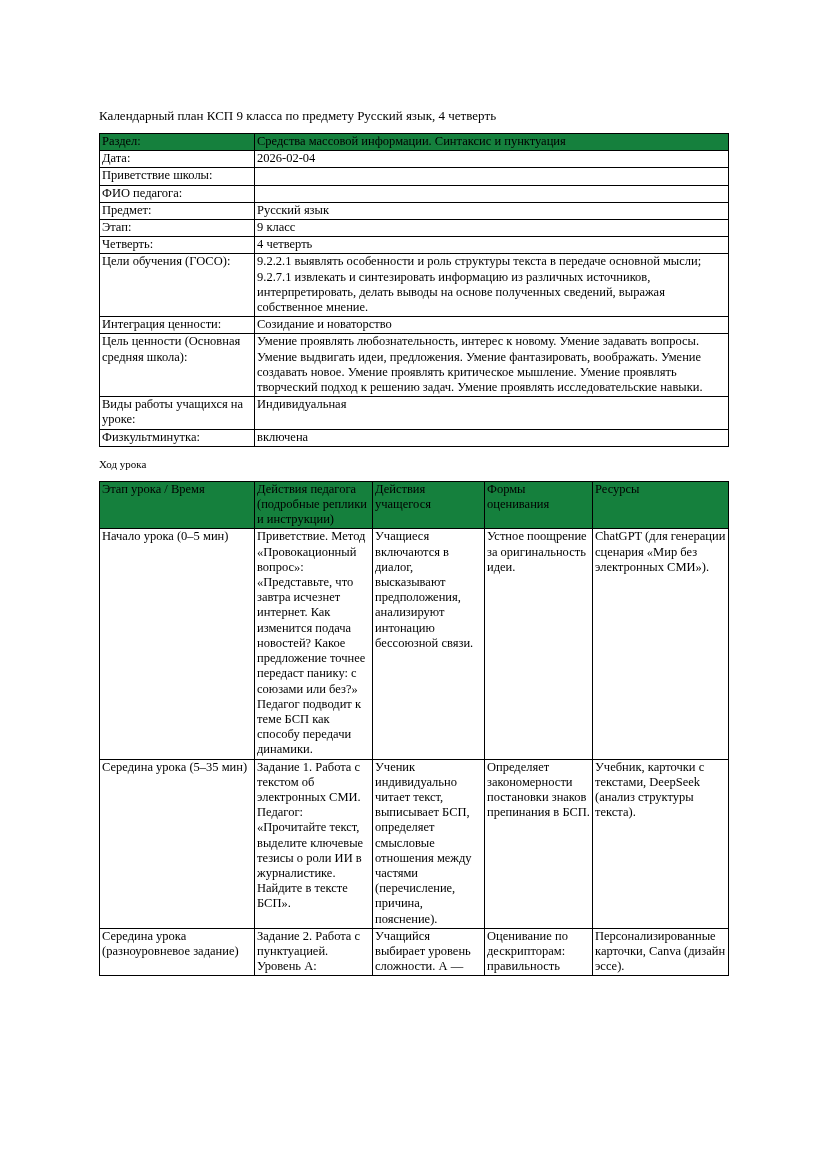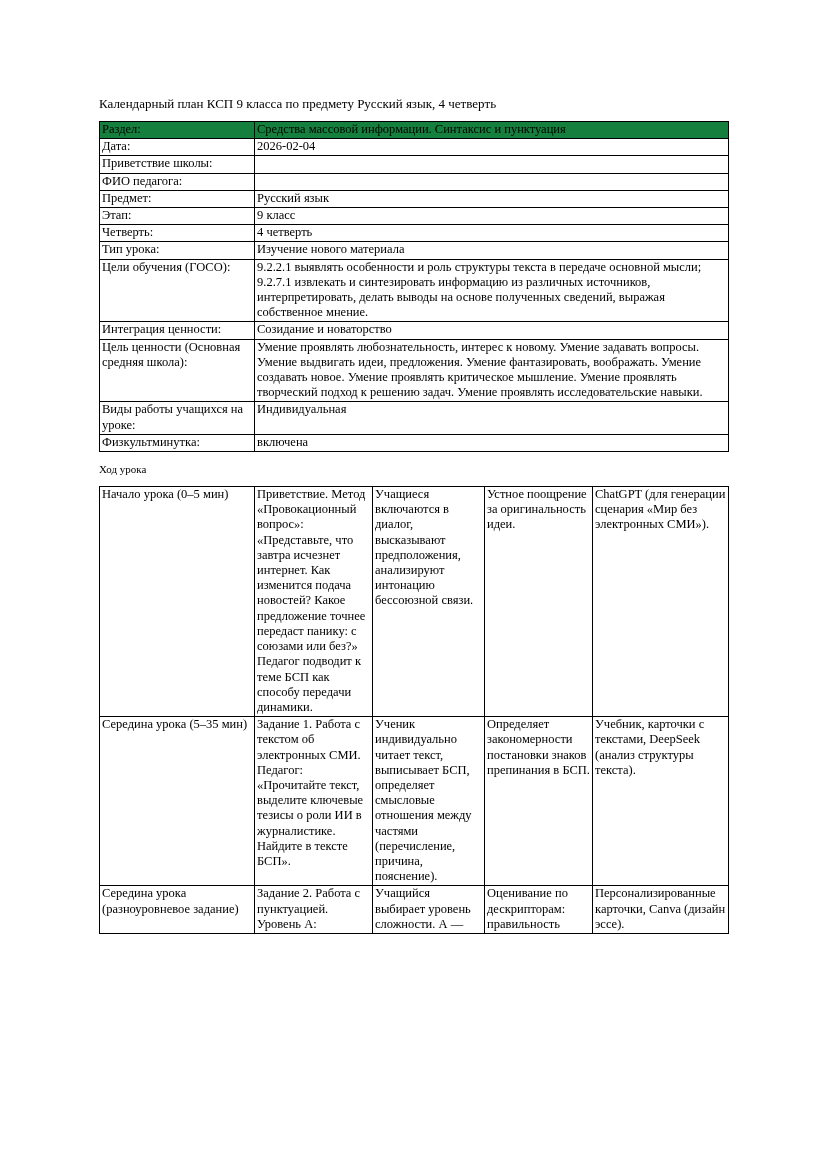--- a/index.html
+++ b/index.html
@@ -11,21 +11,21 @@
     width: 827px;
     height: 1170px;
     position: relative;
     font-family: "Liberation Serif", "DejaVu Serif", serif;
     color: #000000;
     overflow: hidden;
   }
   .page {
     position: absolute;
     left: 99px;
-    top: 96px;
+    top: 108px;
     width: 629px;
   }
   .doc-title {
     margin: 0 0 9px 0;
     font-size: 13px;
     line-height: 16px;
   }
   table {
     border-collapse: collapse;
     width: 629px;
@@ -93,24 +93,20 @@
       </tr>
       <tr>
         <td>Этап:</td>
         <td>9 класс</td>
       </tr>
       <tr>
         <td>Четверть:</td>
         <td>4 четверть</td>
       </tr>
       <tr>
-        <td>Тип урока:</td>
-        <td>Изучение нового материала</td>
-      </tr>
-      <tr>
         <td>Цели обучения (ГОСО):</td>
         <td>9.2.2.1 выявлять особенности и роль структуры текста в передаче основной мысли; 9.2.7.1 извлекать и синтезировать информацию из различных источников, интерпретировать, делать выводы на основе полученных сведений, выражая собственное мнение.</td>
       </tr>
       <tr>
         <td>Интеграция ценности:</td>
         <td>Созидание и новаторство</td>
       </tr>
       <tr>
         <td>Цель ценности (Основная средняя школа):</td>
         <td>Умение проявлять любознательность, интерес к новому. Умение задавать вопросы. Умение выдвигать идеи, предложения. Умение фантазировать, воображать. Умение создавать новое. Умение проявлять критическое мышление. Умение проявлять творческий подход к решению задач. Умение проявлять исследовательские навыки.</td>
@@ -130,20 +126,27 @@
 
   <table class="lesson-table">
     <colgroup>
         <col class="c1">
         <col class="c2">
         <col class="c3">
         <col class="c4">
         <col class="c5">
       </colgroup>
     <tbody>
+      <tr class="shaded">
+        <th>Этап урока / Время</th>
+        <th>Действия педагога (подробные реплики и инструкции)</th>
+        <th>Действия учащегося</th>
+        <th>Формы оценивания</th>
+        <th>Ресурсы</th>
+      </tr>
       <tr>
         <td>Начало урока (0–5 мин)</td>
         <td>Приветствие. Метод «Провокационный вопрос»: «Представьте, что завтра исчезнет интернет. Как изменится подача новостей? Какое предложение точнее передаст панику: с союзами или без?» Педагог подводит к теме БСП как способу передачи динамики.</td>
         <td>Учащиеся включаются в диалог, высказывают предположения, анализируют интонацию бессоюзной связи.</td>
         <td>Устное поощрение за оригинальность идеи.</td>
         <td>ChatGPT (для генерации сценария «Мир без электронных СМИ»).</td>
       </tr>
       <tr>
         <td>Середина урока (5–35 мин)</td>
         <td>Задание 1. Работа с текстом об электронных СМИ. Педагог: «Прочитайте текст, выделите ключевые тезисы о роли ИИ в журналистике. Найдите в тексте БСП».</td>

